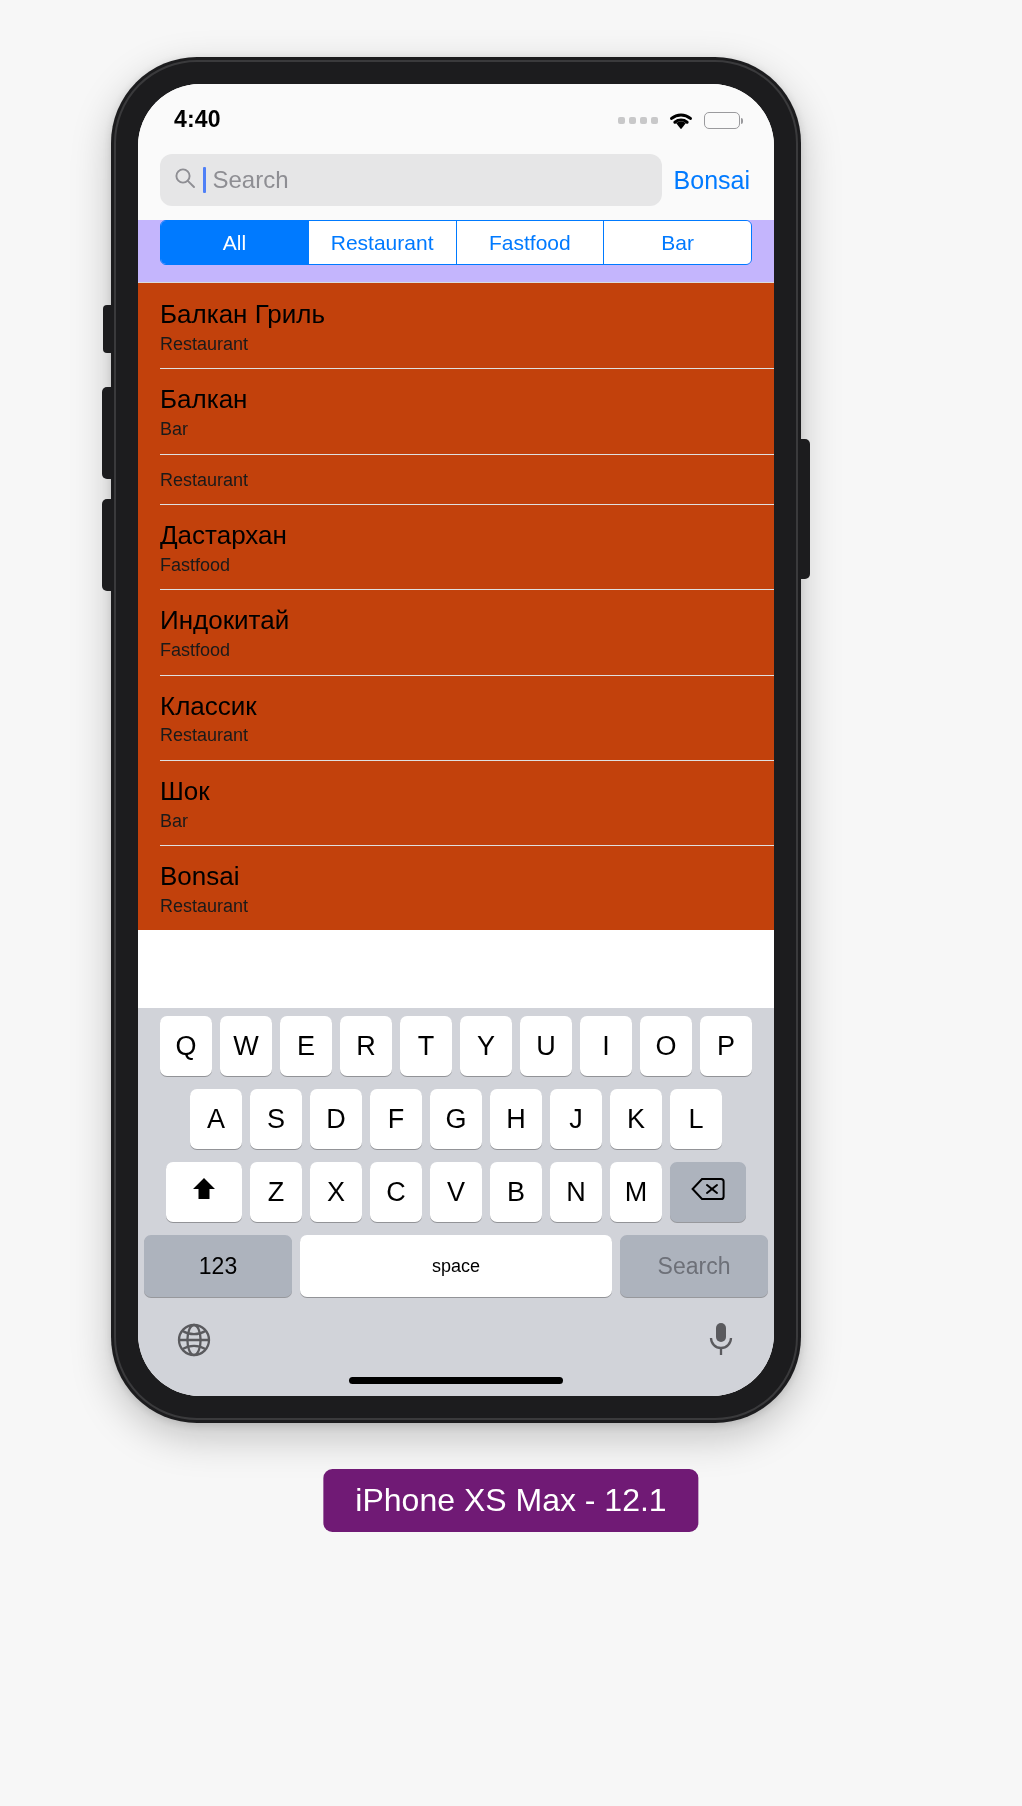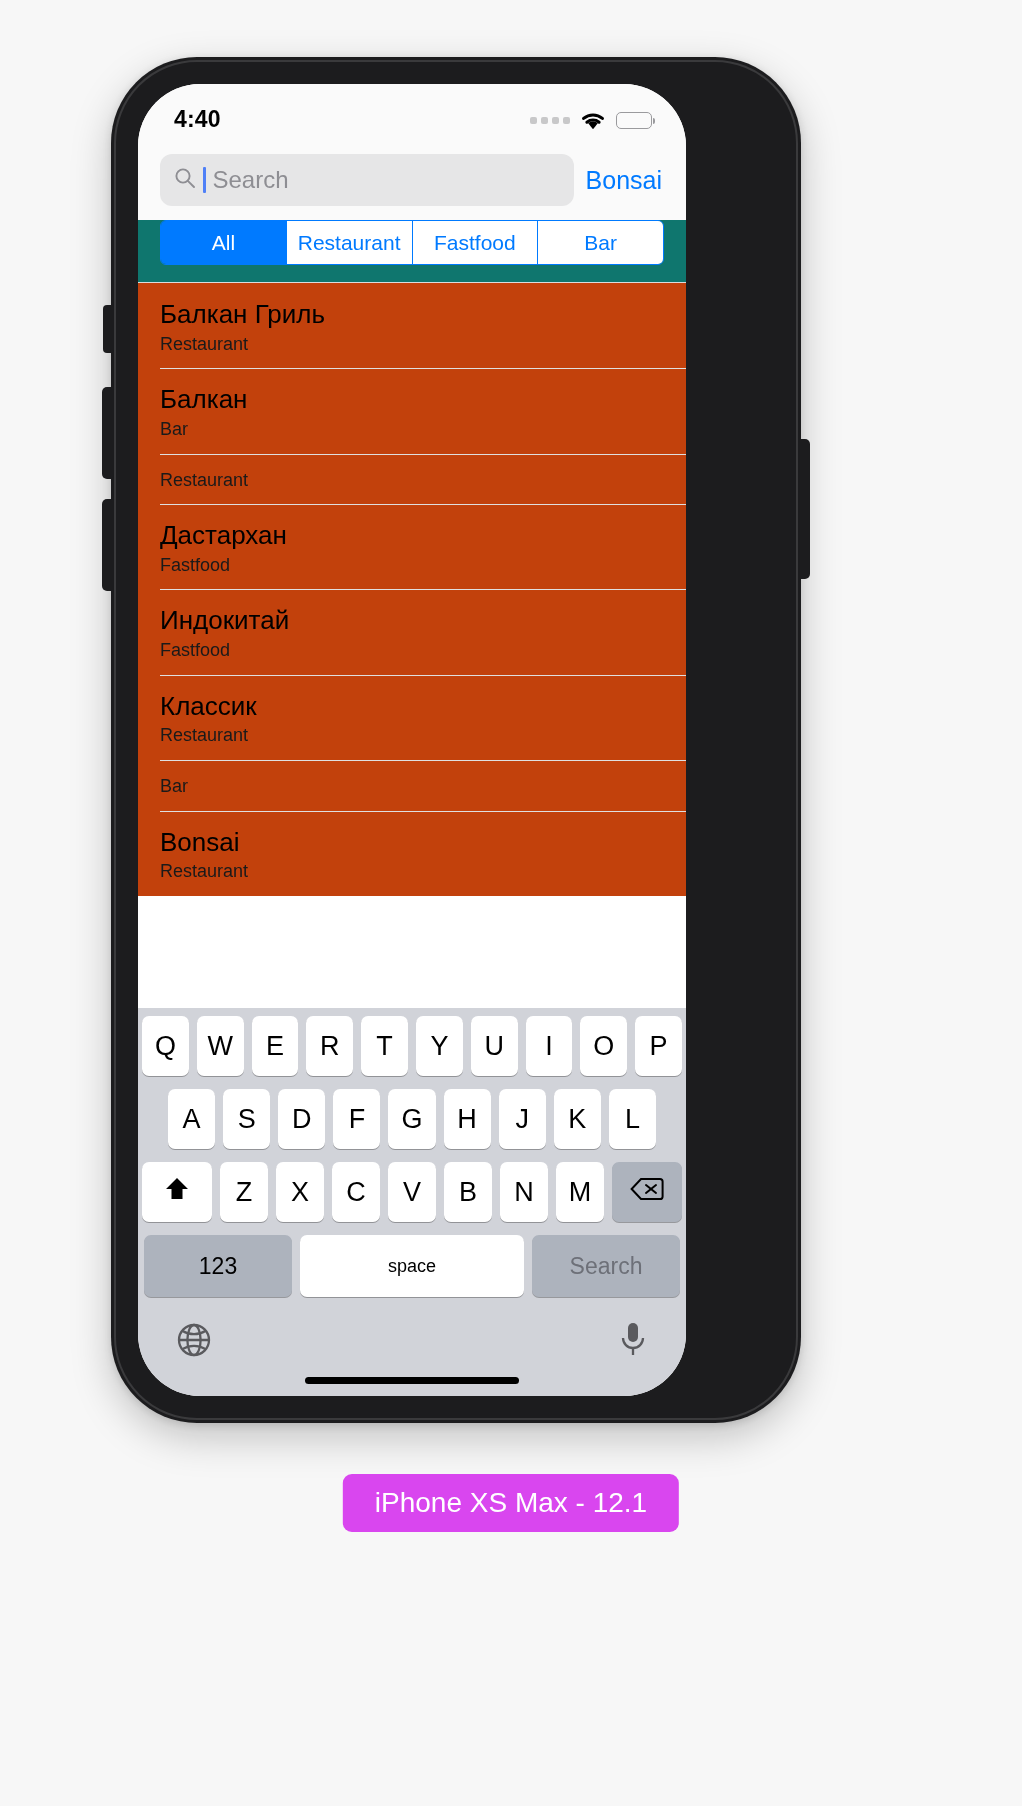--- a/index.html
+++ b/index.html
@@ -49,21 +49,21 @@
   }
   .btn-power {
     position: absolute; right: -9px; top: 382px;
     width: 10px; height: 140px; background: #1c1c1e; border-radius: 0 5px 5px 0;
   }
 
   
   .screen {
     position: absolute;
     left: 27px; top: 27px;
-    width: 548px; height: 1312px;
+    width: 636px; height: 1312px;
     background: #ffffff;
     border-radius: 62px;
     overflow: hidden;
   }
 
   
   .notch {
     position: absolute;
     left: 50%;
     transform: translateX(-50%);
@@ -159,21 +159,21 @@
   }
   .cancel-btn {
     font-size: 25px;
     color: #007aff;
     white-space: nowrap;
     padding-right: 2px;
   }
 
   
   .segmented-wrap {
-    background: #0f766e;
+    background: #c4b5fd;
     padding: 0 22px 17px 22px;
   }
   .segmented {
     display: flex;
     height: 45px;
     border: 1.4px solid #007aff;
     border-radius: 6px;
     overflow: hidden;
   }
   .seg {
@@ -282,23 +282,23 @@
     border-radius: 4px;
     margin: 6px auto 12px auto;
   }
 
   
   .device-label {
     position: absolute;
     left: 50%;
     transform: translateX(-50%);
     bottom: 274px;
-    background: #d946ef;
+    background: #701a75;
     color: #ffffff;
-    font-size: 28px;
+    font-size: 32px;
     padding: 13px 32px;
     border-radius: 9px;
     white-space: nowrap;
   }
 </style>
 </head>
 <body>
 
 <div class="device-frame">
   <div class="btn-silent"></div>
@@ -372,20 +372,21 @@
       </div>
       <div class="list-item">
         <div class="item-title">Индокитай</div>
         <div class="item-subtitle">Fastfood</div>
       </div>
       <div class="list-item">
         <div class="item-title">Классик</div>
         <div class="item-subtitle">Restaurant</div>
       </div>
       <div class="list-item">
+        <div class="item-title">Шок</div>
         <div class="item-subtitle">Bar</div>
       </div>
       <div class="list-item">
         <div class="item-title">Bonsai</div>
         <div class="item-subtitle">Restaurant</div>
       </div>
     </div>
 
     <div class="keyboard">
       <div class="kb-row row1">

